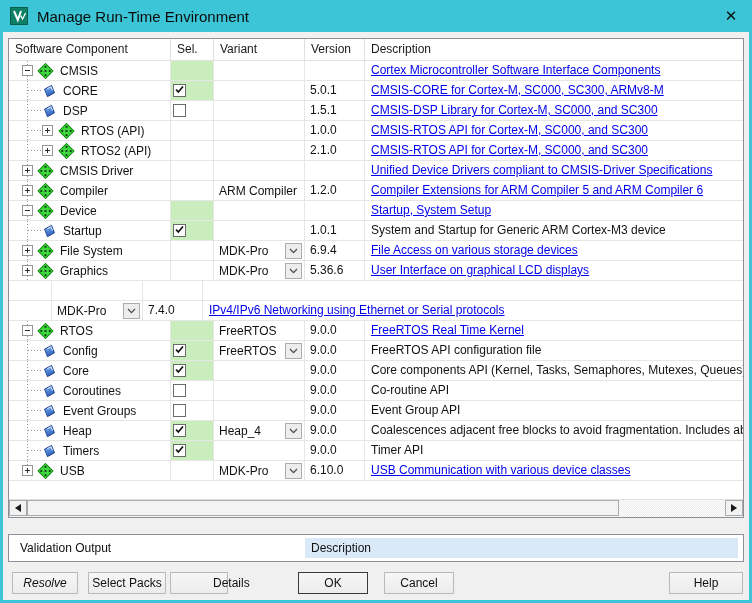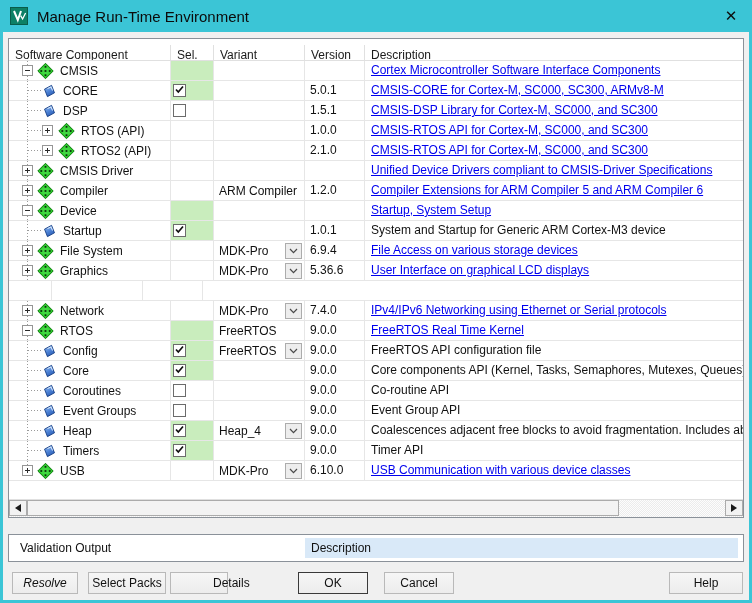--- a/index.html
+++ b/index.html
@@ -8,21 +8,21 @@
   
   .titlebar{position:absolute;left:0;top:0;right:0;height:32px;display:flex;align-items:center;padding-left:10px;box-sizing:border-box;}
   .app-icon{width:18px;height:18px;line-height:0;flex:0 0 auto;}
   .title-text{margin-left:9px;font-size:15px;color:#0b0b0b;}
   .close-btn{position:absolute;right:8px;top:5px;width:26px;height:22px;display:flex;align-items:center;justify-content:center;font-size:15px;color:#0b0b0b;cursor:pointer;}
   
   .client{position:absolute;left:3px;top:32px;width:746px;height:568px;background:#F0F0F0;}
   
   .grid-panel{position:absolute;left:5px;top:6px;width:736px;height:480px;background:#fff;border:1px solid #8A9199;box-sizing:border-box;display:flex;flex-direction:column;}
   .grid-header{height:21px;display:flex;background:#fff;border-bottom:1px solid #E0E0E0;flex:0 0 auto;}
-  .hcell{box-sizing:border-box;font-size:12px;color:#1a1a1a;padding-left:6px;line-height:20px;border-right:1px solid #E0E0E0;white-space:nowrap;overflow:hidden;margin-top:6px;}
+  .hcell{box-sizing:border-box;font-size:12px;color:#1a1a1a;padding-left:6px;line-height:20px;border-right:1px solid #E0E0E0;white-space:nowrap;overflow:hidden;}
   .w-tree{width:162px;} .w-sel{width:43px;} .w-variant{width:91px;} .w-version{width:60px;} .w-desc{flex:1;border-right:none;}
   .grid-rows{flex:0 0 auto;}
   .grid-filler{flex:1;background:#fff;}
   .row{height:20px;display:flex;border-bottom:1px solid #E6E6E6;box-sizing:border-box;background:#fff;}
   .cell{box-sizing:border-box;border-right:1px solid #E6E6E6;height:19px;position:relative;font-size:12px;color:#111;}
   .cell.tree{width:162px;}
   .cell.sel{width:43px;display:flex;align-items:center;padding-left:2px;}
   .cell.variant{width:91px;display:flex;align-items:center;padding-left:5px;white-space:nowrap;overflow:hidden;}
   .cell.version{width:60px;line-height:19px;padding-left:5px;}
   .cell.desc{flex:1;border-right:none;line-height:19px;padding-left:6px;white-space:nowrap;overflow:hidden;}
@@ -377,38 +377,20 @@
             <div class="cell version">5.36.6</div>
             <div class="cell desc"><span class="dlink">User Interface on graphical LCD displays</span></div>
           </div>
           <div class="row">
             <div class="cell sel"></div>
             <div class="cell variant"></div>
             <div class="cell version"></div>
             <div class="cell desc"></div>
           </div>
           <div class="row">
-            <div class="cell tree vline">
-              <span class="expander" style="left: 13px;">
-                <span class="exh"></span>
-                <span class="exv"></span>
-              </span>
-              <span class="ticon" style="left: 28px;"><svg width="17" height="17" viewBox="0 0 17 17">
-                  <polygon points="8.5,0.8 16.2,8.5 8.5,16.2 0.8,8.5" fill="#2ECC2E" stroke="#0B7A0B"></polygon>
-                  <polygon points="8.5,2.8 14.2,8.5 8.5,14.2 2.8,8.5" fill="#52E052" opacity="0.55"></polygon>
-                  <g fill="#0A2E0A">
-                    <rect x="7.6" y="3.4" width="1.8" height="1.8"></rect>
-                    <rect x="7.6" y="11.8" width="1.8" height="1.8"></rect>
-                    <rect x="3.4" y="7.6" width="1.8" height="1.8"></rect>
-                    <rect x="11.8" y="7.6" width="1.8" height="1.8"></rect>
-                    <rect x="7.6" y="7.6" width="1.8" height="1.8"></rect>
-                  </g>
-                </svg></span>
-              <span class="tlabel" style="left: 51px;">Network</span>
-            </div>
             <div class="cell sel"></div>
             <div class="cell variant">
               <span class="vtext">MDK-Pro</span>
               <span class="combo-btn">
                 <svg width="9" height="6" viewBox="0 0 9 6">
                   <polyline points="1,1 4.5,4.6 8,1" fill="none" stroke="#4A4A4A" stroke-width="1.2"></polyline>
                 </svg>
               </span>
             </div>
             <div class="cell version">7.4.0</div>

